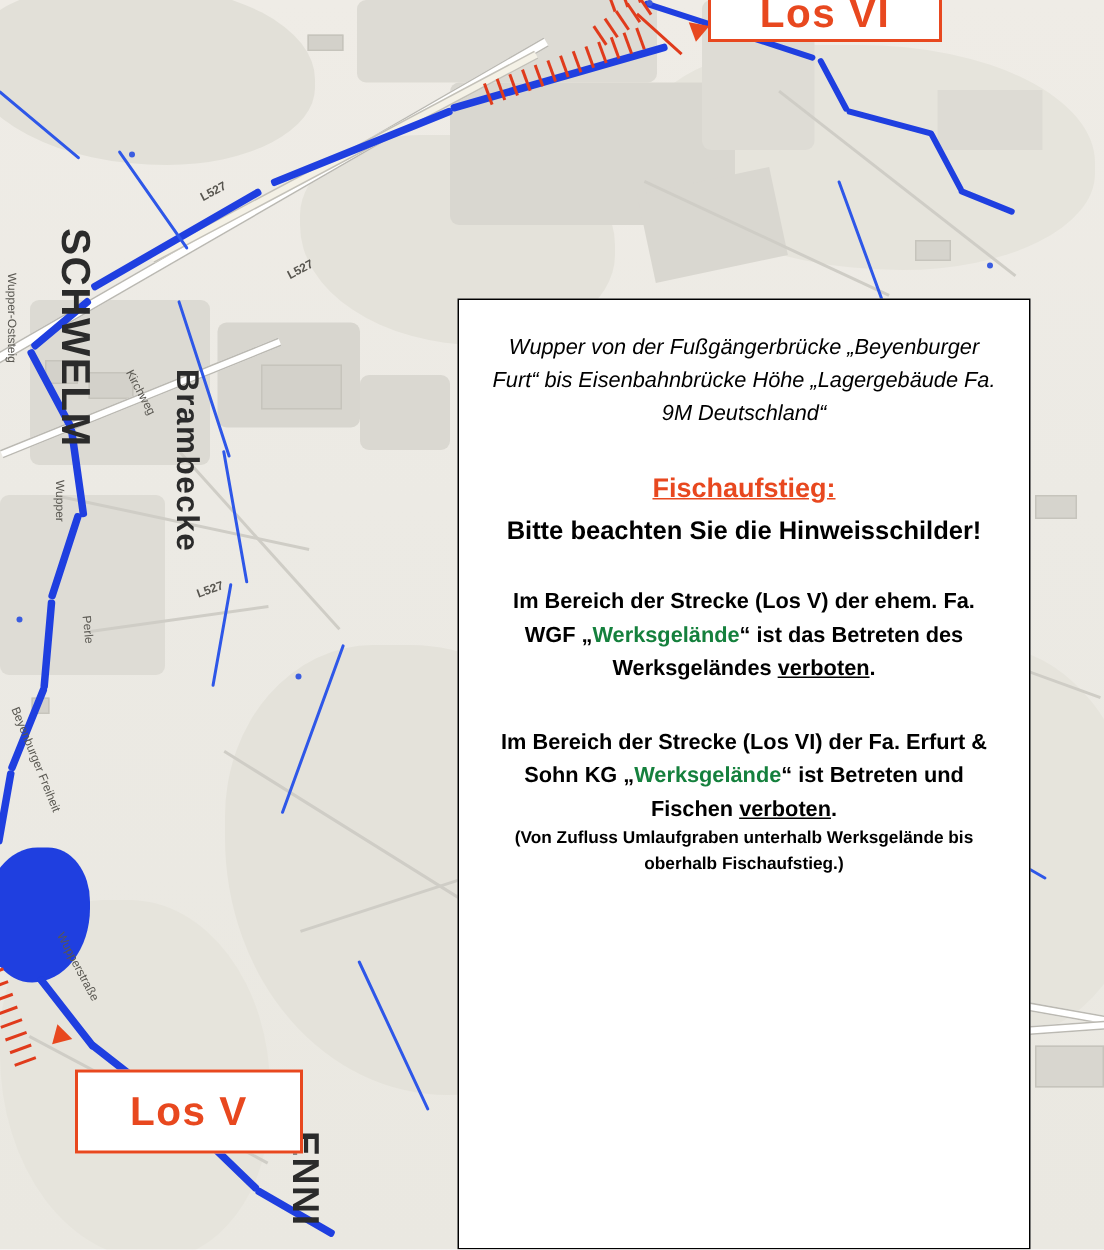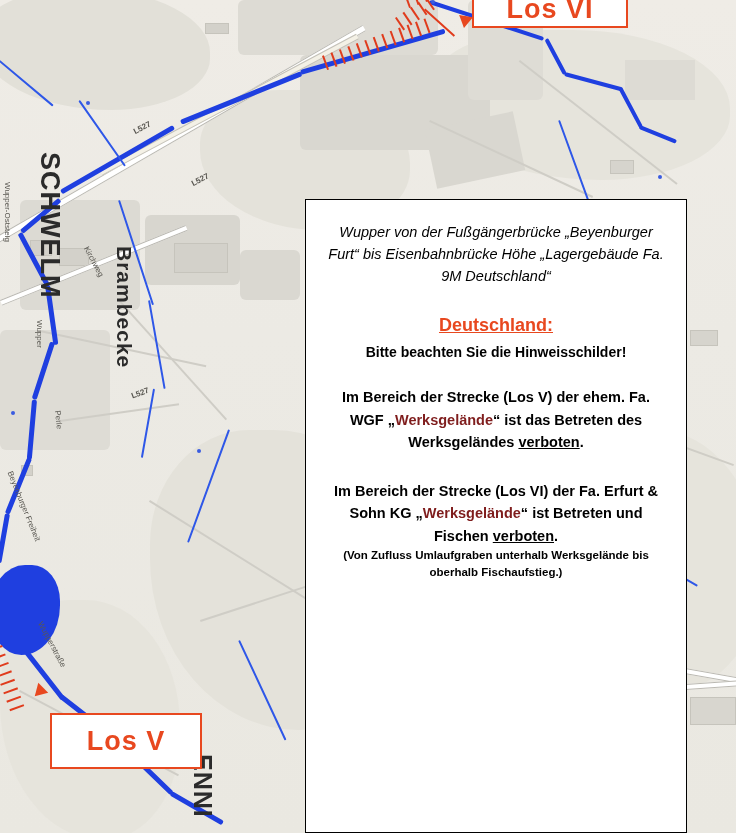--- a/index.html
+++ b/index.html
@@ -189,32 +189,32 @@
     margin-bottom: 28px;
   }
   .info-heading {
     font-size: 18px;
     font-weight: bold;
     color: #e8481f;
     text-decoration: underline;
     margin-bottom: 8px;
   }
   .info-note {
-    font-size: 14px;
+    font-size: 17px;
     font-weight: bold;
     margin-bottom: 26px;
   }
   .info-para {
     font-size: 14.5px;
     font-weight: bold;
     line-height: 1.55;
     margin-bottom: 26px;
   }
   .hl {
-    color: #7f1d1d;
+    color: #15803d;
   }
   .u {
     text-decoration: underline;
   }
   .info-fine {
     font-size: 11.5px;
     font-weight: bold;
     line-height: 1.45;
   }
 </style>
@@ -375,21 +375,21 @@
     <span>Los VI</span>
   </div>
 
   <div class="lot-box" style="left:50px;top:713px;width:148px;height:52px;">
     <span>Los V</span>
   </div>
 
   <div class="info-panel">
     <div class="info-desc">Wupper von der Fußgängerbrücke „Beyenburger Furt“ bis Eisenbahnbrücke Höhe „Lagergebäude Fa. 9M Deutschland“</div>
 
-    <div class="info-heading">Deutschland:</div>
+    <div class="info-heading">Fischaufstieg:</div>
     <div class="info-note">Bitte beachten Sie die Hinweisschilder!</div>
 
     <div class="info-para">
       <span>Im Bereich der Strecke (Los V) der ehem. Fa. WGF „</span><span class="hl">Werksgelände</span><span>“ ist das Betreten des Werksgeländes </span><span class="u">verboten</span><span>.</span>
     </div>
 
     <div class="info-para">
       <span>Im Bereich der Strecke (Los VI) der Fa. Erfurt &amp; Sohn KG „</span><span class="hl">Werksgelände</span><span>“ ist Betreten und Fischen </span><span class="u">verboten</span><span>.</span>
       <div class="info-fine">(Von Zufluss Umlaufgraben unterhalb Werksgelände bis oberhalb Fischaufstieg.)</div>
     </div>

